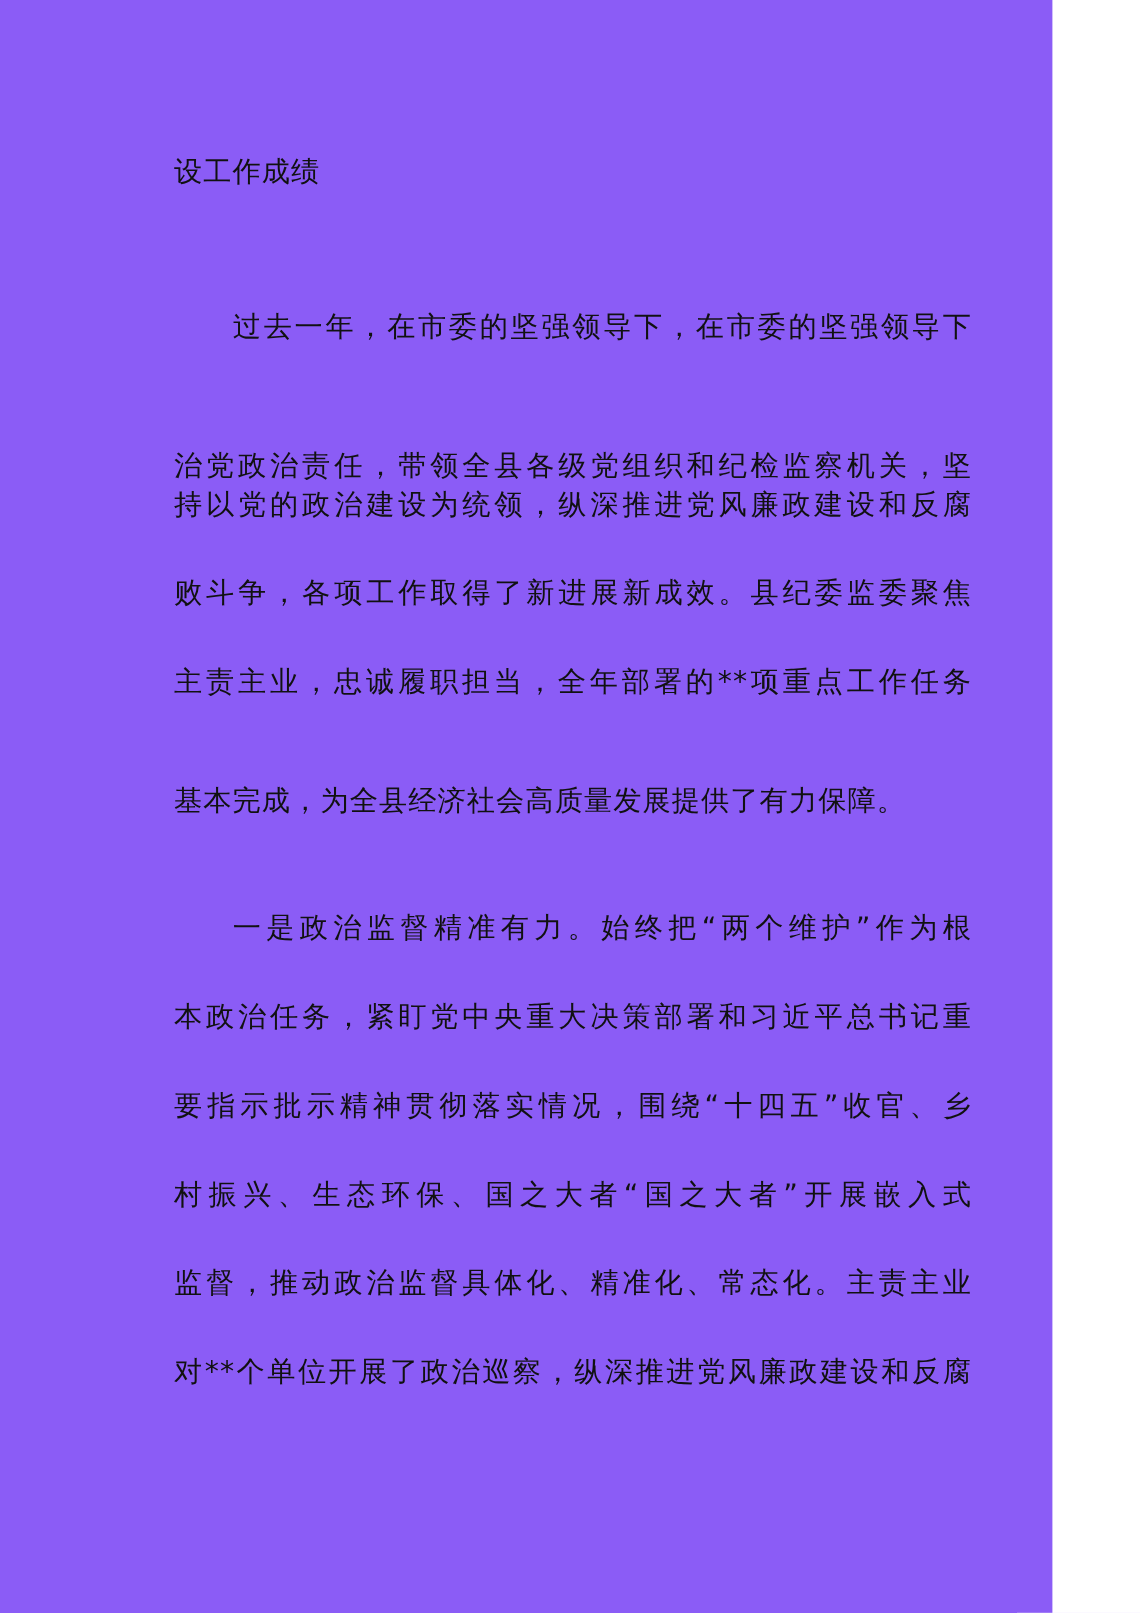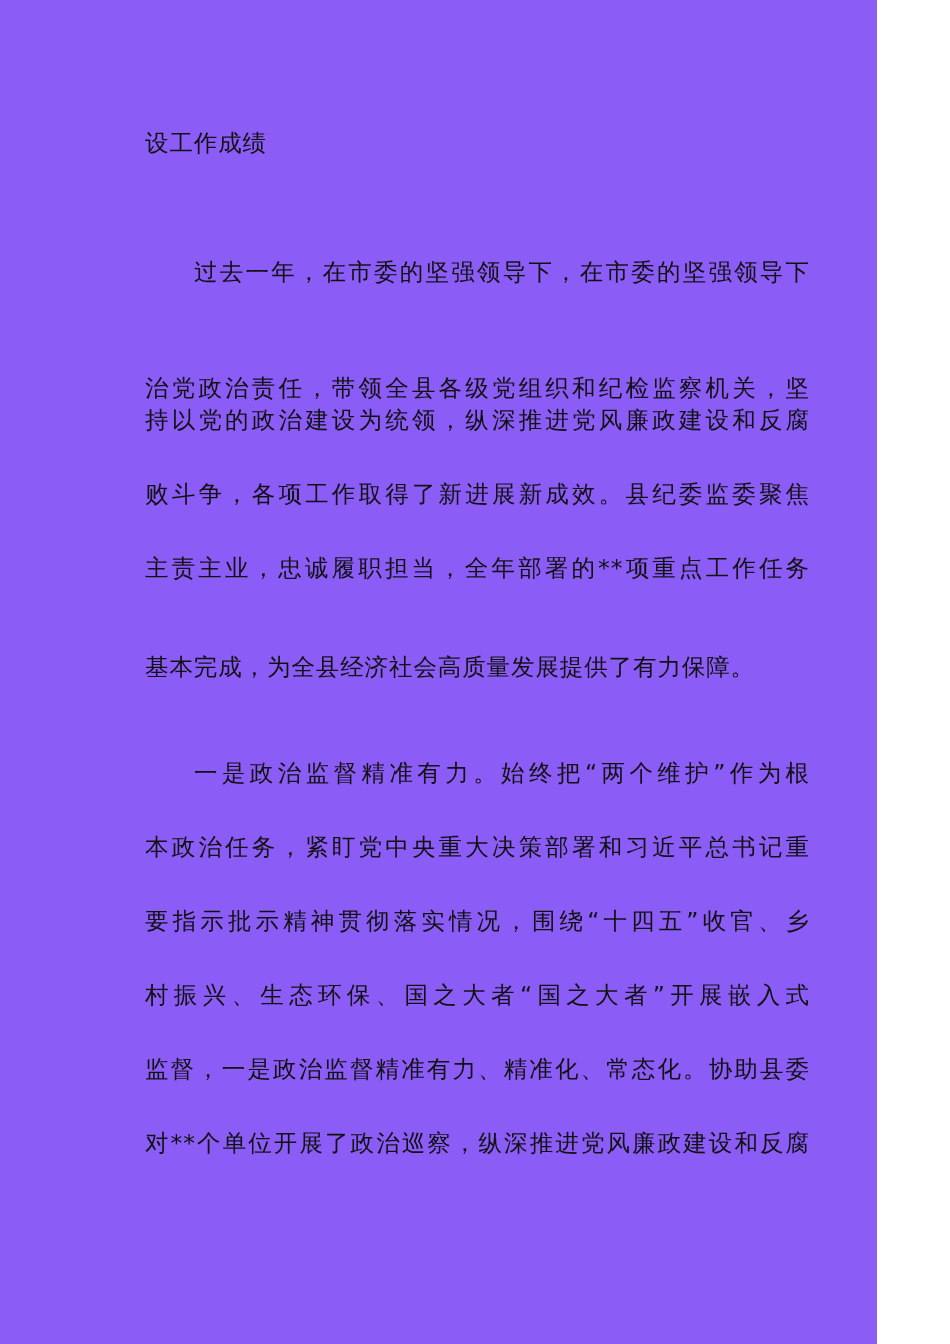--- a/index.html
+++ b/index.html
@@ -57,17 +57,17 @@
     <div class="line" style="top:479px;">败斗争，各项工作取得了新进展新成效。县纪委监委聚焦</div>
     <div class="line" style="top:553px;">主责主业，忠诚履职担当，全年部署的**项重点工作任务</div>
     <div class="line last" style="top:627px;margin-top:25px;">基本完成，为全县经济社会高质量发展提供了有力保障。</div>
   </div>
 
   <div>
     <div class="line indent" style="top:758px;">一是政治监督精准有力。始终把“两个维护”作为根</div>
     <div class="line" style="top:832px;">本政治任务，紧盯党中央重大决策部署和习近平总书记重</div>
     <div class="line" style="top:906px;">要指示批示精神贯彻落实情况，围绕“十四五”收官、乡</div>
     <div class="line" style="top:980px;">村振兴、生态环保、国之大者“国之大者”开展嵌入式</div>
-    <div class="line" style="top:1054px;">监督，一是政治监督精准有力、精准化、常态化。协助县委</div>
+    <div class="line" style="top:1054px;">监督，推动政治监督具体化、精准化、常态化。主责主业</div>
     <div class="line" style="top:1128px;">对**个单位开展了政治巡察，纵深推进党风廉政建设和反腐</div>
   </div>
 
 </div>
 
 </body></html>

